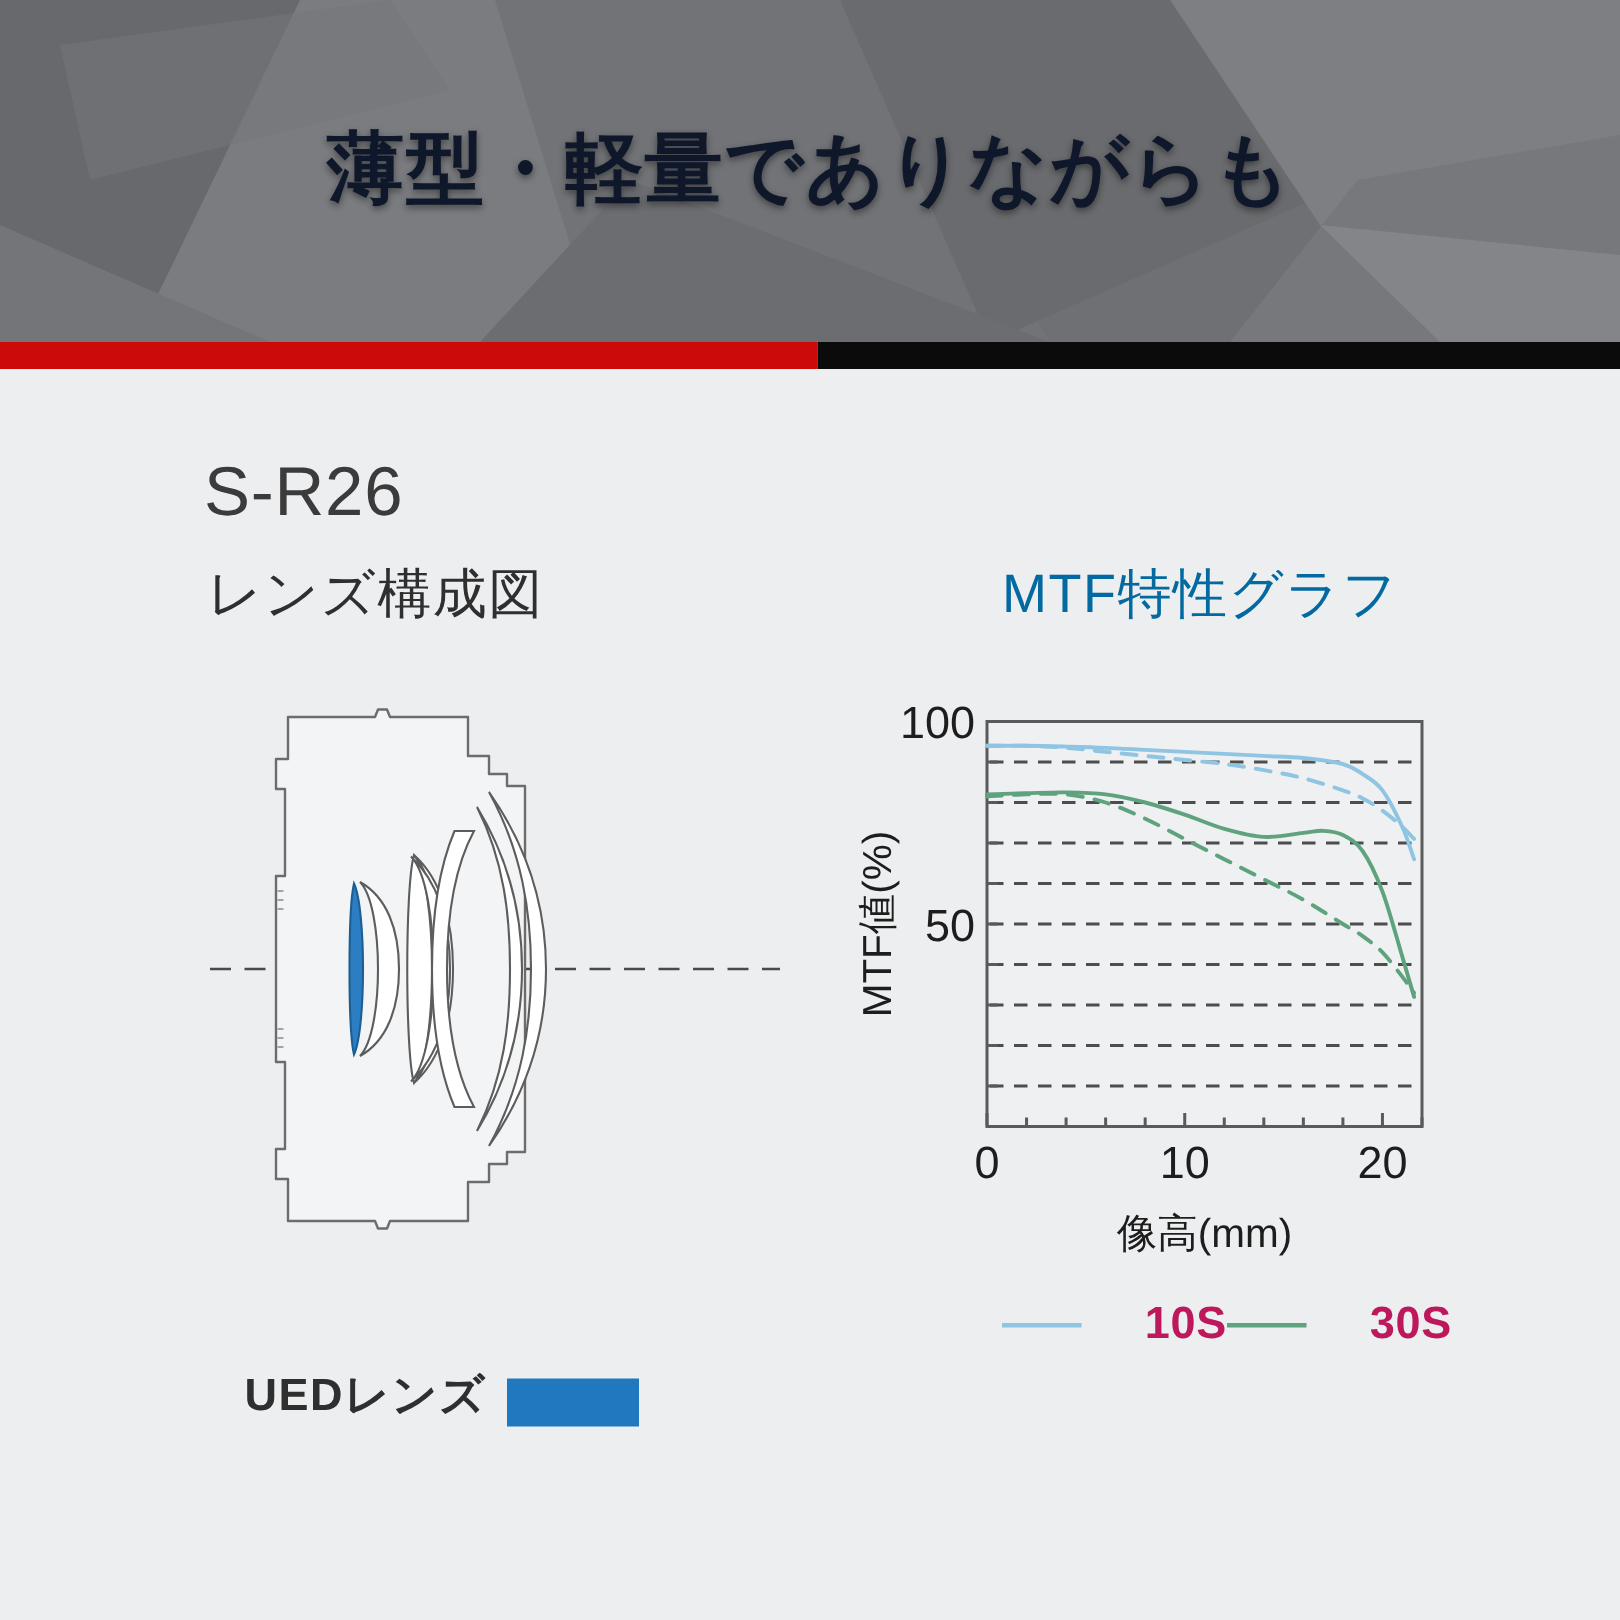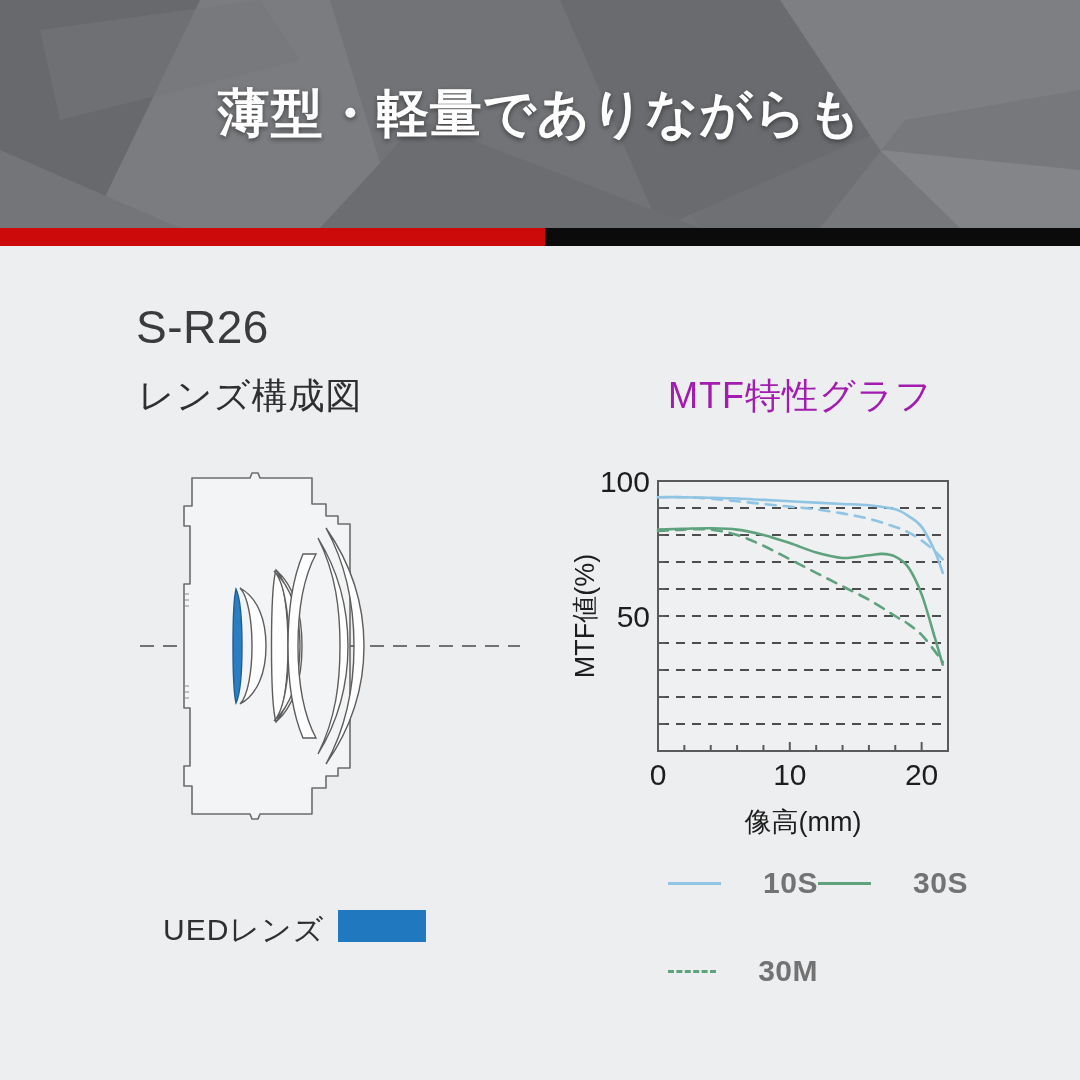--- a/index.html
+++ b/index.html
@@ -16,21 +16,21 @@
     background:#6f7073;
     overflow:hidden;
   }
   .banner svg.facets{position:absolute;left:0;top:0;width:1080px;height:228px;}
   .banner-text{
     position:absolute;left:0;top:0;width:1080px;height:228px;
     display:flex;flex-direction:column;align-items:center;justify-content:center;
     gap:6px;
   }
   .banner-line{
-    color:#ffffff;
+    color:#0f172a;
     font-weight:bold;
     font-size:52px;
     line-height:1.18;
     letter-spacing:1px;
     text-shadow:0 2px 5px rgba(0,0,0,.45);
     white-space:nowrap;
   }
   .banner-line.l2{font-size:54px;}
   
   .rule{position:absolute;left:0;top:228px;width:1080px;height:18px;display:flex;}
@@ -43,48 +43,48 @@
   .model-title{
     position:absolute;left:136px;top:54px;
     font-size:46px;font-weight:normal;color:#3b3b3b;letter-spacing:0.5px;
   }
   .left-subtitle{
     position:absolute;left:138px;top:126px;
     font-size:36px;color:#2f2f2f;letter-spacing:1px;
   }
   .right-subtitle{
     position:absolute;left:668px;top:126px;
-    font-size:36px;color:#a21caf;letter-spacing:1px;
+    font-size:36px;color:#0369a1;letter-spacing:1px;
   }
 
   
   .lens-wrap{position:absolute;left:140px;top:200px;width:380px;height:400px;}
   .lens-wrap svg{width:380px;height:400px;display:block;}
 
   .ued-legend{
     position:absolute;left:163px;top:664px;
-    display:flex;align-items:flex-start;gap:14px;
+    display:flex;align-items:flex-end;gap:14px;font-weight:bold;
   }
   .ued-legend .txt{font-size:30px;color:#2f2f2f;letter-spacing:1px;}
   .ued-legend .swatch{width:88px;height:32px;background:#2079bf;}
 
   
   .chart-wrap{position:absolute;left:560px;top:195px;width:420px;height:400px;}
   .chart-wrap svg{width:420px;height:400px;display:block;}
 
   
   .chart-legend{
     position:absolute;left:668px;top:620px;
     width:300px;
     display:grid;grid-template-columns:150px 150px;row-gap:54px;
   }
   .leg-item{display:flex;align-items:center;gap:14px;}
   .leg-line{width:62px;height:0;border-top-width:3px;border-top-style:solid;}
   .leg-line.dashed{border-top-style:dashed;border-top-width:3px;}
-  .leg-label{font-size:30px;font-weight:bold;color:#737373;letter-spacing:0.5px;margin-left:28px;}
+  .leg-label{font-size:30px;font-weight:bold;color:#be185d;letter-spacing:0.5px;margin-left:28px;}
 </style>
 </head>
 <body>
 
 <div class="banner">
   <svg class="facets" viewBox="0 0 1080 228" preserveAspectRatio="none">
     <rect x="0" y="0" width="1080" height="228" fill="#6f7073"></rect>
     <polygon points="0,0 330,0 150,228 0,228" fill="#68696c"></polygon>
     <polygon points="200,0 620,0 430,228 90,228" fill="#7b7c7f"></polygon>
     <polygon points="330,0 560,0 700,228 400,228" fill="#727376"></polygon>
@@ -232,19 +232,15 @@
 
   <div class="chart-legend">
     <div class="leg-item">
       <span class="leg-line" id="leg0" style="border-top-color: rgb(143, 196, 227);"></span>
       <span class="leg-label">10S</span>
     </div>
     <div class="leg-item">
       <span class="leg-line" id="leg2" style="border-top-color: rgb(94, 162, 126);"></span>
       <span class="leg-label">30S</span>
     </div>
-    <div class="leg-item">
-      <span class="leg-line dashed" id="leg3" style="border-top-color: rgb(94, 162, 126);"></span>
-      <span class="leg-label">30M</span>
-    </div>
   </div>
 
 </div>
 
 </body></html>

